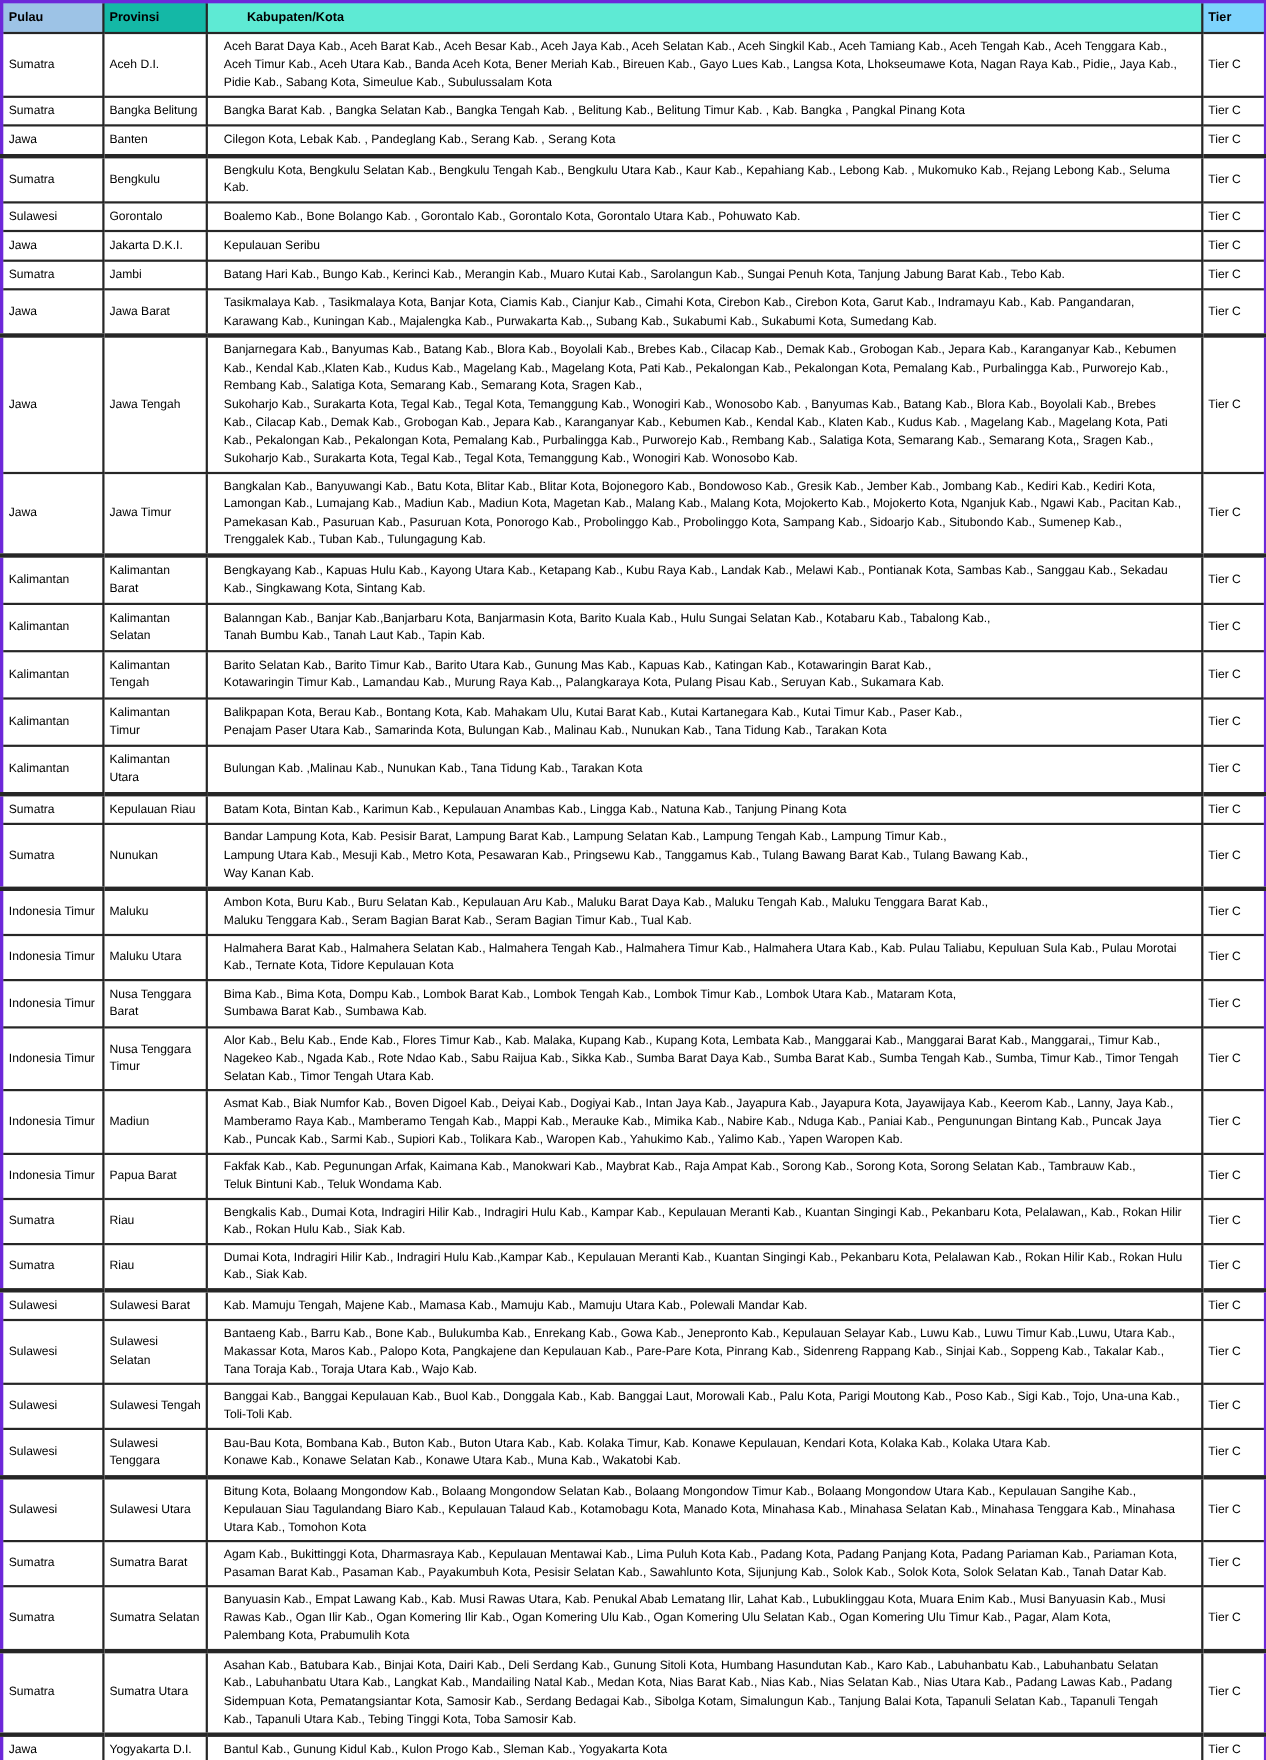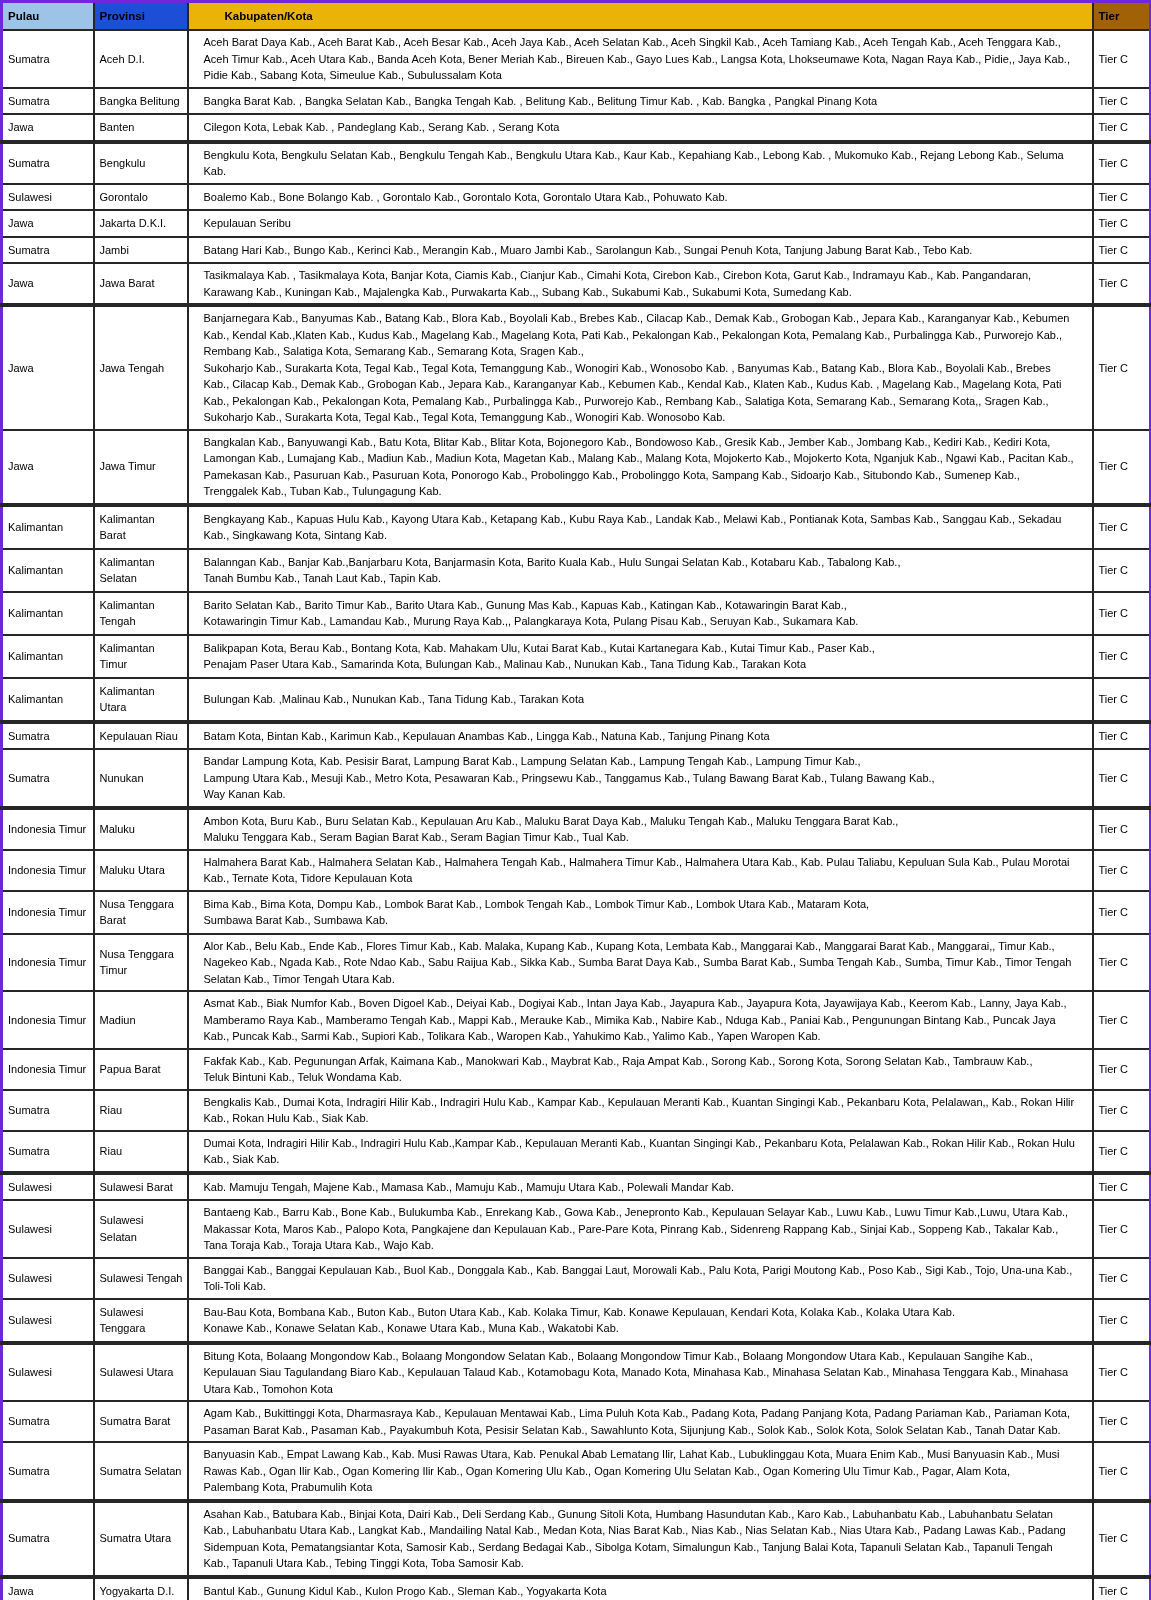--- a/index.html
+++ b/index.html
@@ -58,23 +58,23 @@
   <table class="region-table">
     <colgroup>
       <col class="c-pulau">
       <col class="c-provinsi">
       <col class="c-kab">
       <col class="c-tier">
     </colgroup>
     <thead>
       <tr>
         <th style="background: rgb(157, 195, 230);">Pulau</th>
-        <th style="background: #1d4ed8;">Provinsi</th>
-        <th style="background: #eab308; padding-left: 36px;">Kabupaten/Kota</th>
-        <th style="background: #a16207;">Tier</th>
+        <th style="background: #14b8a6;">Provinsi</th>
+        <th style="background: #5eead4; padding-left: 36px;">Kabupaten/Kota</th>
+        <th style="background: #7dd3fc;">Tier</th>
       </tr>
     </thead>
     <tbody>
         <tr>
           <td>Sumatra</td>
           <td>Aceh D.I.</td>
           <td class="kab-cell">Aceh Barat Daya Kab., Aceh Barat Kab., Aceh Besar Kab., Aceh Jaya Kab., Aceh Selatan Kab., Aceh Singkil Kab., Aceh Tamiang Kab., Aceh Tengah Kab., Aceh Tenggara Kab., Aceh Timur Kab., Aceh Utara Kab., Banda Aceh Kota, Bener Meriah Kab., Bireuen Kab., Gayo Lues Kab., Langsa Kota, Lhokseumawe Kota, Nagan Raya Kab., Pidie,, Jaya Kab., Pidie Kab., Sabang Kota, Simeulue Kab., Subulussalam Kota</td>
           <td>Tier C</td>
         </tr>
         <tr>
@@ -103,21 +103,21 @@
         </tr>
         <tr>
           <td>Jawa</td>
           <td>Jakarta D.K.I.</td>
           <td class="kab-cell">Kepulauan Seribu</td>
           <td>Tier C</td>
         </tr>
         <tr>
           <td>Sumatra</td>
           <td>Jambi</td>
-          <td class="kab-cell">Batang Hari Kab., Bungo Kab., Kerinci Kab., Merangin Kab., Muaro Jambi Kab., Sarolangun Kab., Sungai Penuh Kota, Tanjung Jabung Barat Kab., Tebo Kab.</td>
+          <td class="kab-cell">Batang Hari Kab., Bungo Kab., Kerinci Kab., Merangin Kab., Muaro Kutai Kab., Sarolangun Kab., Sungai Penuh Kota, Tanjung Jabung Barat Kab., Tebo Kab.</td>
           <td>Tier C</td>
         </tr>
         <tr>
           <td>Jawa</td>
           <td>Jawa Barat</td>
           <td class="kab-cell">Tasikmalaya Kab. , Tasikmalaya Kota, Banjar Kota, Ciamis Kab., Cianjur Kab., Cimahi Kota, Cirebon Kab., Cirebon Kota, Garut Kab., Indramayu Kab., Kab. Pangandaran, Karawang Kab., Kuningan Kab., Majalengka Kab., Purwakarta Kab.,, Subang Kab., Sukabumi Kab., Sukabumi Kota, Sumedang Kab.</td>
           <td>Tier C</td>
         </tr>
         <tr class="thick-top">
           <td>Jawa</td>

